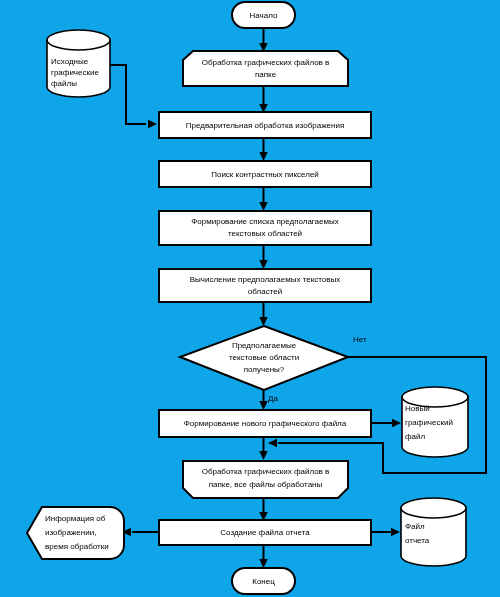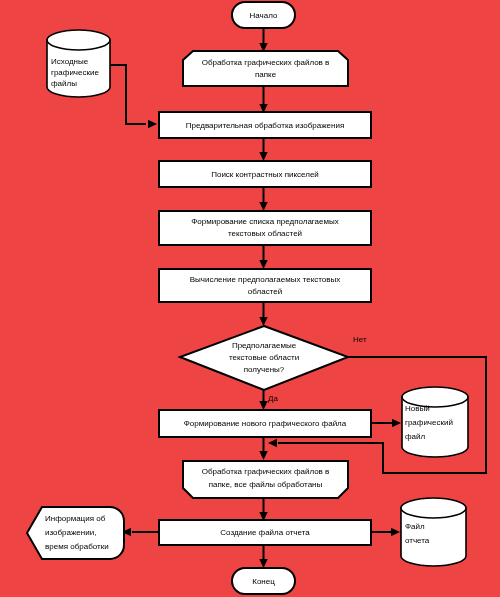--- a/index.html
+++ b/index.html
@@ -10,21 +10,21 @@
   body {
     width: 500px;
     height: 597px;
     overflow: hidden;
     font-family: "Liberation Sans", sans-serif;
   }
   #flowchart-root {
     position: relative;
     width: 500px;
     height: 597px;
-    background: #ef4444;
+    background: #0ea5e9;
   }
   svg.chart {
     display: block;
     width: 500px;
     height: 597px;
   }
   .shape {
     fill: #ffffff;
     stroke: #000000;
     stroke-width: 2;

